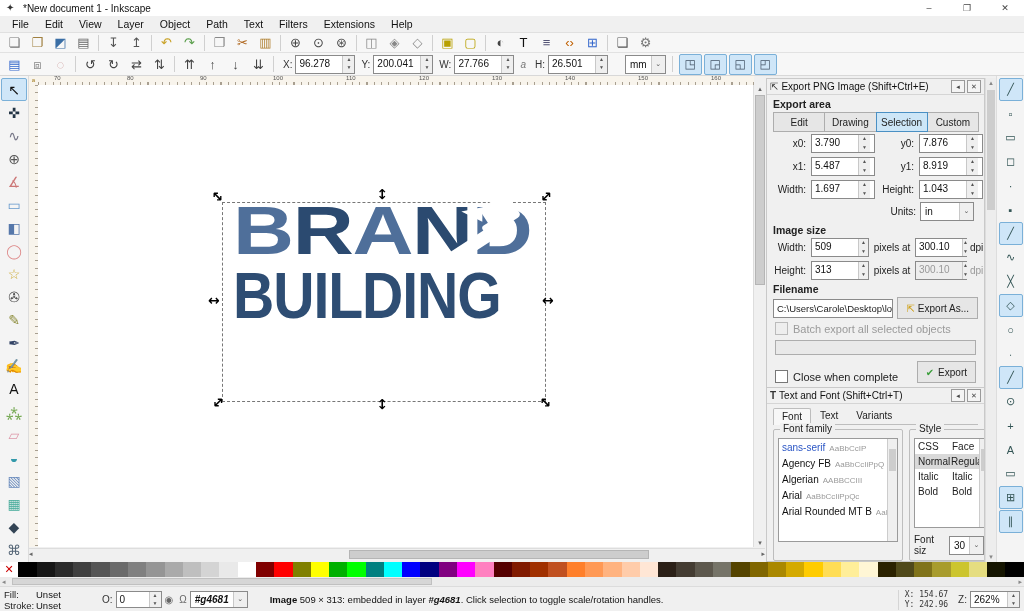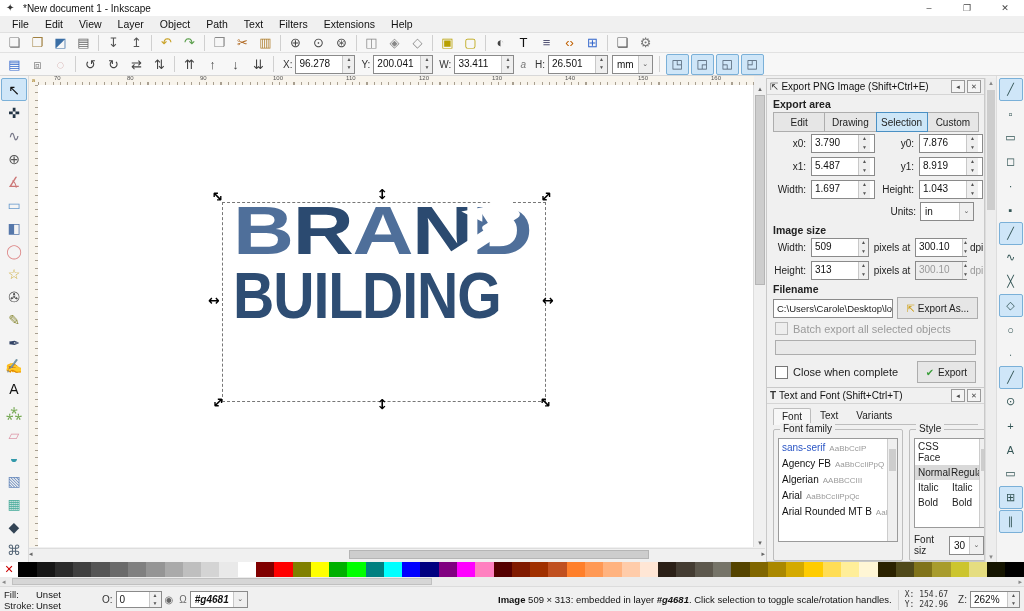--- a/index.html
+++ b/index.html
@@ -71,53 +71,53 @@
   .unitsrow{display:flex;justify-content:flex-end;align-items:center;margin:3px 10px 2px;}
   .sizegrid{display:grid;grid-template-columns:38px 58px 46px 52px 20px;align-items:center;margin:2px 6px;row-gap:4px;font-size:10px;}
   .filerow{display:flex;align-items:center;margin:2px 6px;}
   .txtinput{flex:1;height:17px;background:#fff;border:1px solid #8a8a8a;font-size:9.5px;padding:0 3px;display:flex;align-items:center;overflow:hidden;white-space:nowrap;}
   .btn{height:20px;border:1px solid #adadad;background:#e6e6e6;display:flex;align-items:center;justify-content:center;font-size:10px;padding:0 8px;}
   .chkrow{display:flex;align-items:center;margin:3px 8px 0;}
   .chk{width:11px;height:11px;border:1px solid #777;background:#fff;margin-right:5px;}
   .chkrow.disabled{color:#9a9a9a;}
   .chkrow.disabled .chk{border-color:#bbb;background:#eee;}
   .progress{height:13px;border:1px solid #adadad;background:#e9e9e9;margin:5px 8px 0;}
-  .exportrow{display:flex;align-items:center;margin:6px 8px 4px;}
+  .exportrow{display:flex;align-items:flex-end;margin:6px 8px 4px;}
   
   .tabs{display:flex;margin:3px 6px 0;border-bottom:1px solid #bdbdbd;}
   .tab{padding:2px 8px 3px;font-size:10px;border:1px solid transparent;border-bottom:none;color:#222;}
   .tab.active{background:#f7f7f7;border-color:#bdbdbd;border-radius:2px 2px 0 0;position:relative;top:1px;}
   .groupwrap{display:flex;margin:4px 6px 0;}
   .group{border:1px solid #bdbdbd;border-radius:2px;position:relative;padding:8px 4px 4px;}
   .gtitle{position:absolute;top:-7px;left:6px;background:#f0f0f0;padding:0 3px;font-size:10px;}
   .famlist{width:118px;height:102px;background:#fff;border:1px solid #9a9a9a;overflow:hidden;position:relative;}
   .famrow{display:flex;align-items:baseline;padding:3px 3px 2px;}
   .famname{font-size:10px;color:#111;margin-right:4px;white-space:nowrap;}
   .famprev{font-size:8px;color:#9a9a9a;white-space:nowrap;overflow:hidden;}
   .famrow.selected .famname{color:#2b56c5;}
   .stylebox{width:74px;height:88px;background:#fff;border:1px solid #9a9a9a;overflow:hidden;font-size:10px;position:relative;}
   .strow{display:flex;padding:2px 3px;}
   .strow span{flex:1;}
-  .strow.hdr{color:#222;flex-direction:column;}
+  .strow.hdr{color:#222;}
   .strow.selected{background:#d9d9d9;}
   .minisb{position:absolute;right:0;top:0;width:9px;height:100%;background:#efefef;border-left:1px solid #ccc;}
   .minisb .mthumb{position:absolute;left:1px;right:1px;top:10px;height:22px;background:#cdcdcd;}
   .fsrow{display:flex;align-items:center;margin:6px 6px 0 0;}
   #panelscroll{position:absolute;left:985px;top:78px;width:10px;height:484px;background:#ededed;border-left:1px solid #ddd;}
   
   #palette{position:absolute;left:0;top:562px;width:1024px;height:15px;display:flex;background:#222;}
   .sw{flex:1;height:15px;}
   .sw.none{background:#fff;color:#c00;font-size:11px;line-height:14px;text-align:center;}
   #palscroll{position:absolute;left:0;top:577px;width:1024px;height:9px;background:#ececec;}
   #statusbar{position:absolute;left:0;top:586px;width:1024px;height:25px;background:#f0f0f0;border-top:1px solid #dcdcdc;display:flex;align-items:center;font-size:9.5px;}
   .fs-block{display:grid;grid-template-columns:32px 60px;line-height:11px;margin-left:4px;}
   .fs-lab{color:#222;}
   .fs-val{font-weight:normal;color:#111;}
   .sicon{font-size:10px;color:#666;margin:0 3px;}
-  #statusmsg{flex:1;margin-left:22px;white-space:nowrap;overflow:hidden;color:#111;text-align:right;}
+  #statusmsg{flex:1;margin-left:22px;white-space:nowrap;overflow:hidden;color:#111;}
   .coords{font-family:"DejaVu Sans Mono",monospace;font-size:8px;line-height:10px;color:#333;text-align:right;margin:0 4px 0 6px;border-left:1px solid #d5d5d5;padding-left:6px;}
 </style>
 </head>
 <body>
 <div id="app">
 
 <div id="titlebar">
   <span id="appicon">✦</span>
   <span id="title">*New document 1 - Inkscape</span>
   <div id="wincontrols">
@@ -279,36 +279,36 @@
   <span class="fldlabel">Y:</span>
   <span class="spin">
         <span class="val">200.041</span>
         <span class="stepper">
           <span>▲</span>
           <span>▼</span>
         </span>
       </span>
   <span class="fldlabel">W:</span>
   <span class="spin">
-        <span class="val">33.411</span>
+        <span class="val">27.766</span>
         <span class="stepper">
           <span>▲</span>
           <span>▼</span>
         </span>
       </span>
   <span class="fldlabel" style="font-style:italic;color:#777;">a</span>
   <span class="fldlabel">H:</span>
   <span class="spin">
         <span class="val">26.501</span>
         <span class="stepper">
           <span>▲</span>
           <span>▼</span>
         </span>
       </span>
-  <span class="dd" style="margin-left:4px;">
+  <span class="dd" style="margin-left:17px;">
         <span class="val">mm</span>
         <span class="arrow">⌄</span>
       </span>
   <span class="vsep" style="margin:0 6px;"></span>
   <span id="affectbtns" style="display:flex;gap:2px;">
         <div class="togglebtn active">
           <span>◳</span>
         </div>
         <div class="togglebtn active">
           <span>◲</span>

